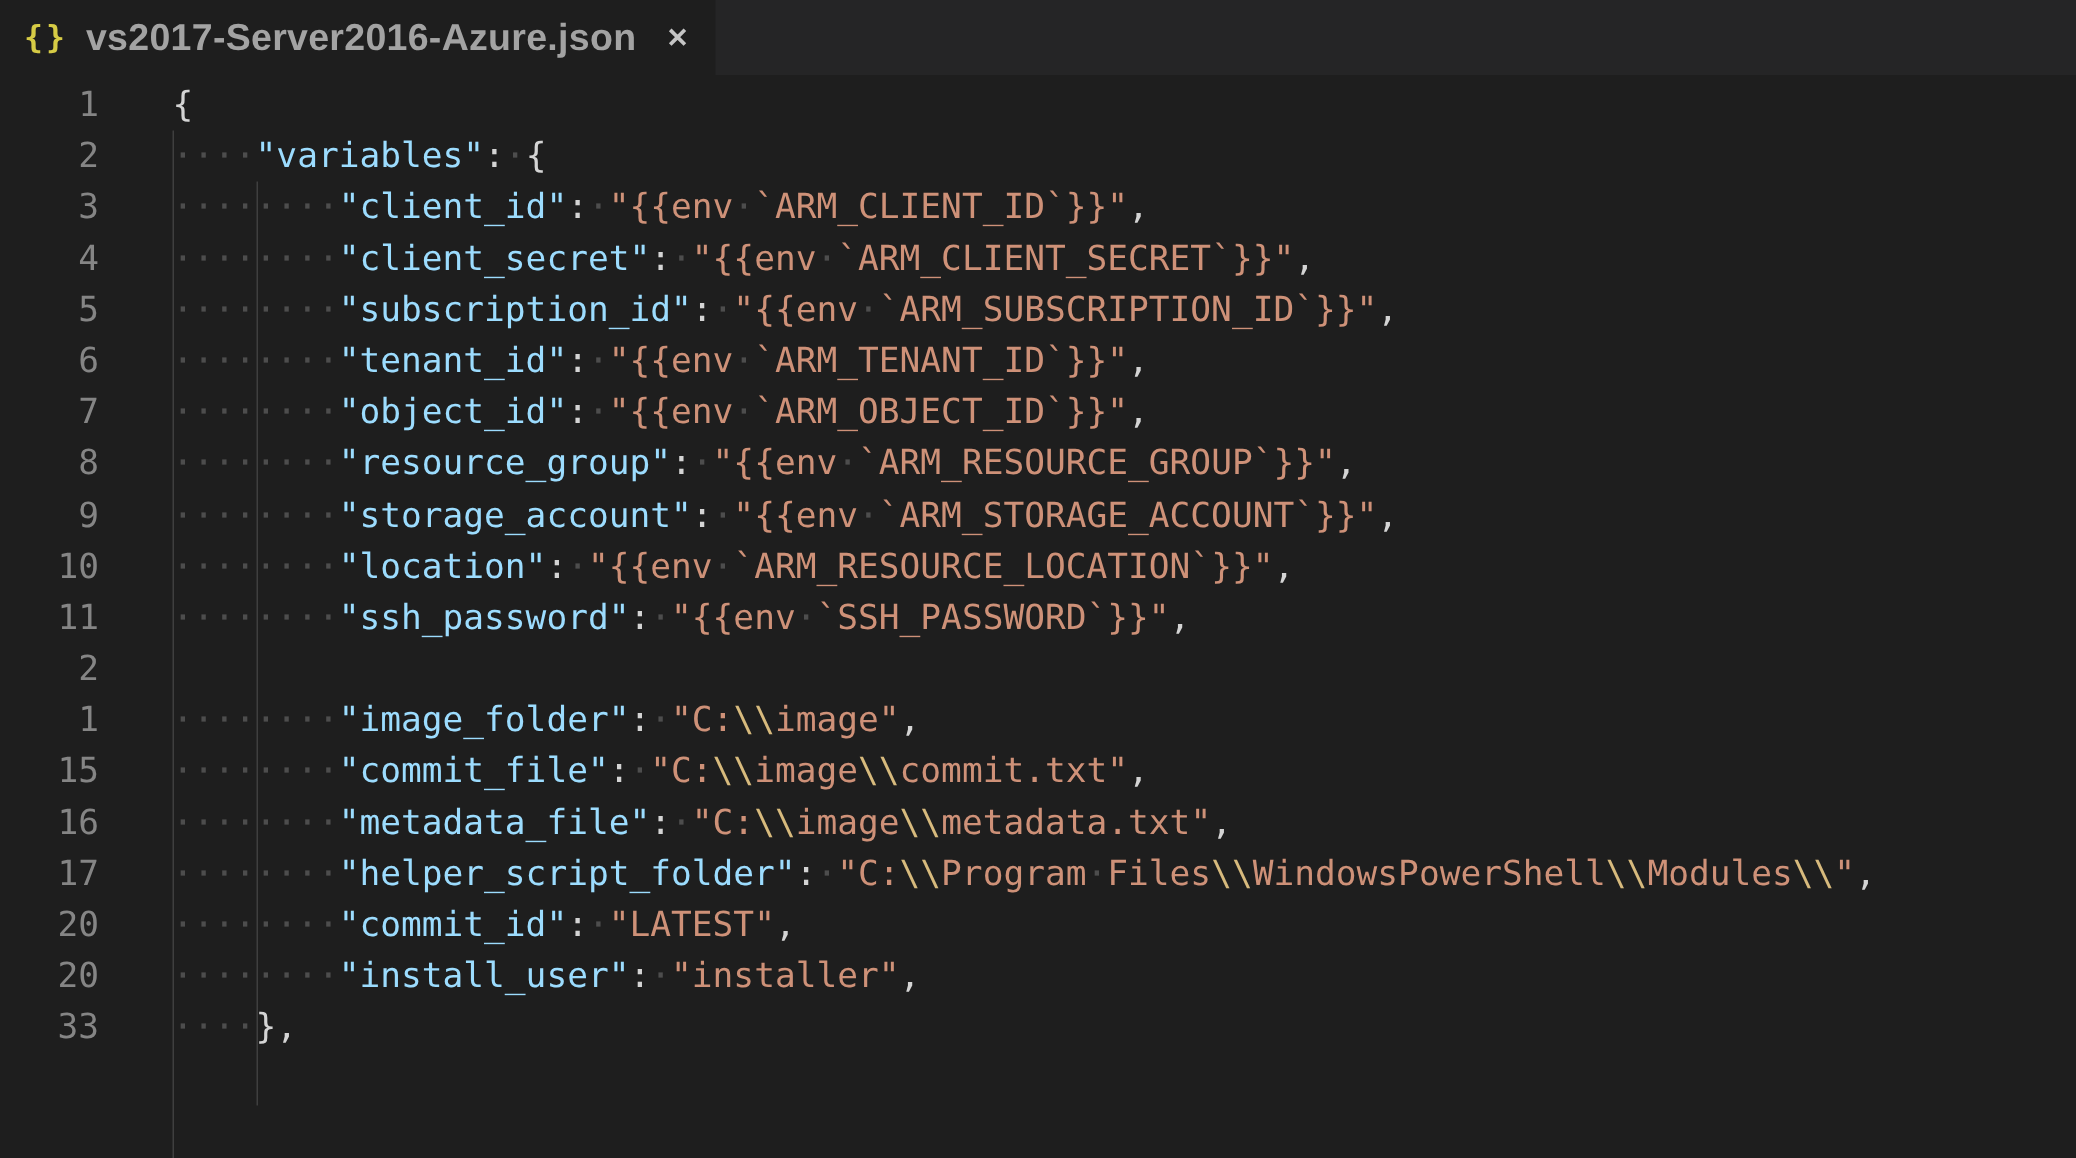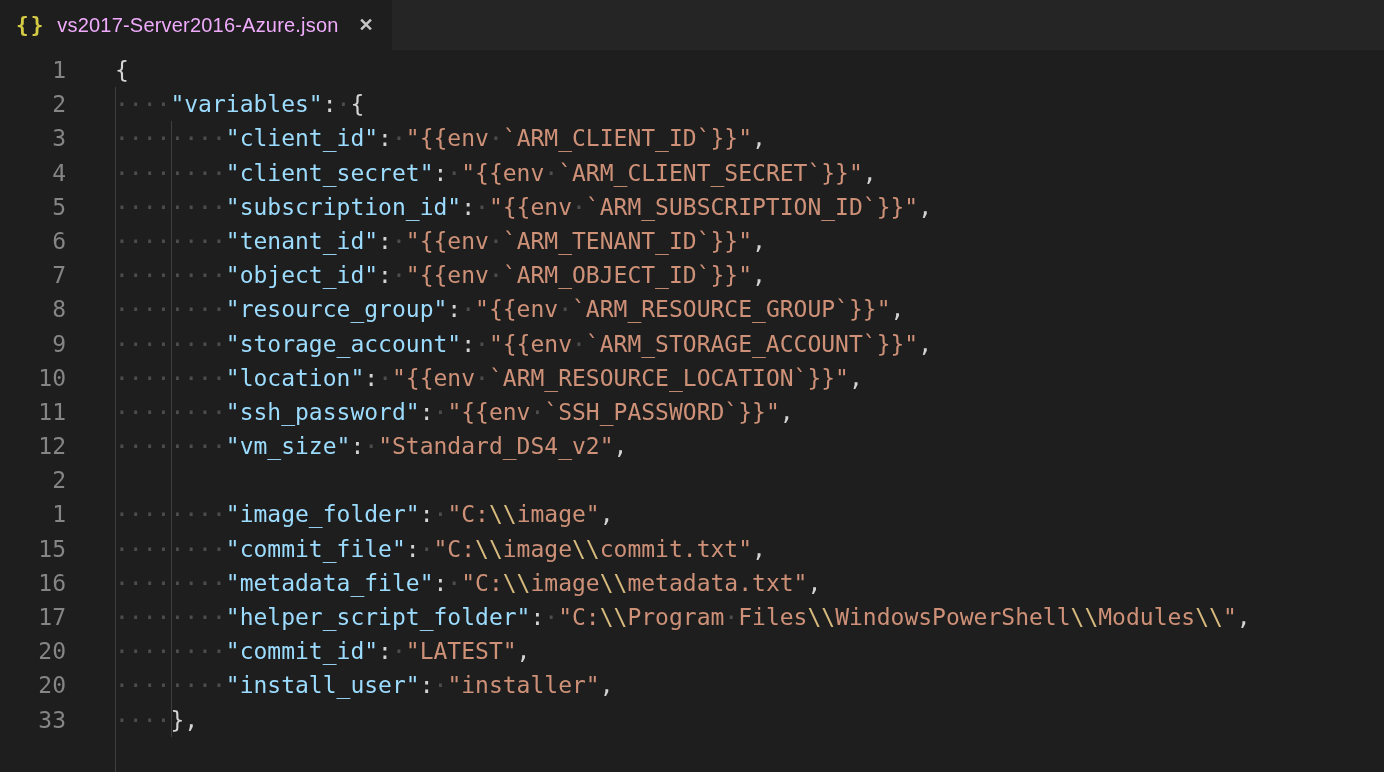--- a/index.html
+++ b/index.html
@@ -2,21 +2,21 @@
 <html><head>
 <meta charset="utf-8">
 <style>
   html,body{margin:0;padding:0;background:#1e1e1e;width:1384px;height:772px;overflow:hidden;}
   body{font-family:"Liberation Sans",sans-serif;}
 
   
   .tabbar{height:50px;width:100%;background:#252526;display:flex;align-items:stretch;}
   .tab{background:#1e1e1e;display:flex;align-items:center;padding:0 18px 0 16px;gap:12px;cursor:pointer;}
   .tab-icon{color:#d6cb45;font-family:"DejaVu Sans Mono",monospace;font-size:21px;font-weight:bold;letter-spacing:2px;line-height:1;}
-  .tab-title{color:#f0abfc;font-size:20px;letter-spacing:.2px;}
+  .tab-title{color:#a3a3a3;font-size:25px;letter-spacing:.2px;font-weight:bold;}
   .tab-close{color:#c5c5c5;font-size:18px;font-weight:bold;margin-left:8px;cursor:pointer;line-height:1;}
 
   
   .editor{position:relative;height:722px;width:100%;background:#1e1e1e;padding-top:3px;box-sizing:border-box;
           font-family:"DejaVu Sans Mono","Liberation Mono",monospace;font-size:23px;}
   .indent-guide{position:absolute;width:1px;background:#3f3f3f;}
   #guide-col0{left:115px;top:37px;height:685px;}
   #guide-col4{left:171px;top:71px;height:616px;}
 
   .line{display:flex;height:34.2px;line-height:34.2px;white-space:pre;}
@@ -53,21 +53,20 @@
       <div class="line"><span class="num">2</span><span class="code"><span class="tk-ws">····</span><span class="tk-key">"variables"</span><span class="tk-pun">:</span><span class="tk-ws">·</span><span class="tk-pun">{</span></span></div>
       <div class="line"><span class="num">3</span><span class="code"><span class="tk-ws">········</span><span class="tk-key">"client_id"</span><span class="tk-pun">:</span><span class="tk-ws">·</span><span class="tk-str">"{{env</span><span class="tk-ws">·</span><span class="tk-str">`ARM_CLIENT_ID`}}"</span><span class="tk-pun">,</span></span></div>
       <div class="line"><span class="num">4</span><span class="code"><span class="tk-ws">········</span><span class="tk-key">"client_secret"</span><span class="tk-pun">:</span><span class="tk-ws">·</span><span class="tk-str">"{{env</span><span class="tk-ws">·</span><span class="tk-str">`ARM_CLIENT_SECRET`}}"</span><span class="tk-pun">,</span></span></div>
       <div class="line"><span class="num">5</span><span class="code"><span class="tk-ws">········</span><span class="tk-key">"subscription_id"</span><span class="tk-pun">:</span><span class="tk-ws">·</span><span class="tk-str">"{{env</span><span class="tk-ws">·</span><span class="tk-str">`ARM_SUBSCRIPTION_ID`}}"</span><span class="tk-pun">,</span></span></div>
       <div class="line"><span class="num">6</span><span class="code"><span class="tk-ws">········</span><span class="tk-key">"tenant_id"</span><span class="tk-pun">:</span><span class="tk-ws">·</span><span class="tk-str">"{{env</span><span class="tk-ws">·</span><span class="tk-str">`ARM_TENANT_ID`}}"</span><span class="tk-pun">,</span></span></div>
       <div class="line"><span class="num">7</span><span class="code"><span class="tk-ws">········</span><span class="tk-key">"object_id"</span><span class="tk-pun">:</span><span class="tk-ws">·</span><span class="tk-str">"{{env</span><span class="tk-ws">·</span><span class="tk-str">`ARM_OBJECT_ID`}}"</span><span class="tk-pun">,</span></span></div>
       <div class="line"><span class="num">8</span><span class="code"><span class="tk-ws">········</span><span class="tk-key">"resource_group"</span><span class="tk-pun">:</span><span class="tk-ws">·</span><span class="tk-str">"{{env</span><span class="tk-ws">·</span><span class="tk-str">`ARM_RESOURCE_GROUP`}}"</span><span class="tk-pun">,</span></span></div>
       <div class="line"><span class="num">9</span><span class="code"><span class="tk-ws">········</span><span class="tk-key">"storage_account"</span><span class="tk-pun">:</span><span class="tk-ws">·</span><span class="tk-str">"{{env</span><span class="tk-ws">·</span><span class="tk-str">`ARM_STORAGE_ACCOUNT`}}"</span><span class="tk-pun">,</span></span></div>
       <div class="line"><span class="num">10</span><span class="code"><span class="tk-ws">········</span><span class="tk-key">"location"</span><span class="tk-pun">:</span><span class="tk-ws">·</span><span class="tk-str">"{{env</span><span class="tk-ws">·</span><span class="tk-str">`ARM_RESOURCE_LOCATION`}}"</span><span class="tk-pun">,</span></span></div>
       <div class="line"><span class="num">11</span><span class="code"><span class="tk-ws">········</span><span class="tk-key">"ssh_password"</span><span class="tk-pun">:</span><span class="tk-ws">·</span><span class="tk-str">"{{env</span><span class="tk-ws">·</span><span class="tk-str">`SSH_PASSWORD`}}"</span><span class="tk-pun">,</span></span></div>
-      <div class="line"><span class="num">12</span><span class="code"><span class="tk-ws">········</span><span class="tk-key">"vm_size"</span><span class="tk-pun">:</span><span class="tk-ws">·</span><span class="tk-str">"Standard_DS4_v2"</span><span class="tk-pun">,</span></span></div>
       <div class="line"><span class="num">2</span><span class="code"></span></div>
       <div class="line"><span class="num">1</span><span class="code"><span class="tk-ws">········</span><span class="tk-key">"image_folder"</span><span class="tk-pun">:</span><span class="tk-ws">·</span><span class="tk-str">"C:</span><span class="tk-esc">\\</span><span class="tk-str">image"</span><span class="tk-pun">,</span></span></div>
       <div class="line"><span class="num">15</span><span class="code"><span class="tk-ws">········</span><span class="tk-key">"commit_file"</span><span class="tk-pun">:</span><span class="tk-ws">·</span><span class="tk-str">"C:</span><span class="tk-esc">\\</span><span class="tk-str">image</span><span class="tk-esc">\\</span><span class="tk-str">commit.txt"</span><span class="tk-pun">,</span></span></div>
       <div class="line"><span class="num">16</span><span class="code"><span class="tk-ws">········</span><span class="tk-key">"metadata_file"</span><span class="tk-pun">:</span><span class="tk-ws">·</span><span class="tk-str">"C:</span><span class="tk-esc">\\</span><span class="tk-str">image</span><span class="tk-esc">\\</span><span class="tk-str">metadata.txt"</span><span class="tk-pun">,</span></span></div>
       <div class="line"><span class="num">17</span><span class="code"><span class="tk-ws">········</span><span class="tk-key">"helper_script_folder"</span><span class="tk-pun">:</span><span class="tk-ws">·</span><span class="tk-str">"C:</span><span class="tk-esc">\\</span><span class="tk-str">Program</span><span class="tk-ws">·</span><span class="tk-str">Files</span><span class="tk-esc">\\</span><span class="tk-str">WindowsPowerShell</span><span class="tk-esc">\\</span><span class="tk-str">Modules</span><span class="tk-esc">\\</span><span class="tk-str">"</span><span class="tk-pun">,</span></span></div>
       <div class="line"><span class="num">20</span><span class="code"><span class="tk-ws">········</span><span class="tk-key">"commit_id"</span><span class="tk-pun">:</span><span class="tk-ws">·</span><span class="tk-str">"LATEST"</span><span class="tk-pun">,</span></span></div>
       <div class="line"><span class="num">20</span><span class="code"><span class="sel sel-top" style="left: 0ch; width: calc(36ch + 18px);"></span><span class="tk-ws">········</span><span class="tk-key">"install_user"</span><span class="tk-pun">:</span><span class="tk-ws">·</span><span class="tk-str">"installer"</span><span class="tk-pun">,</span></span></div>
       <div class="line"><span class="num">33</span><span class="code"><span class="tk-ws">····</span><span class="tk-pun">},</span></span></div>
     </div>
 </div>

